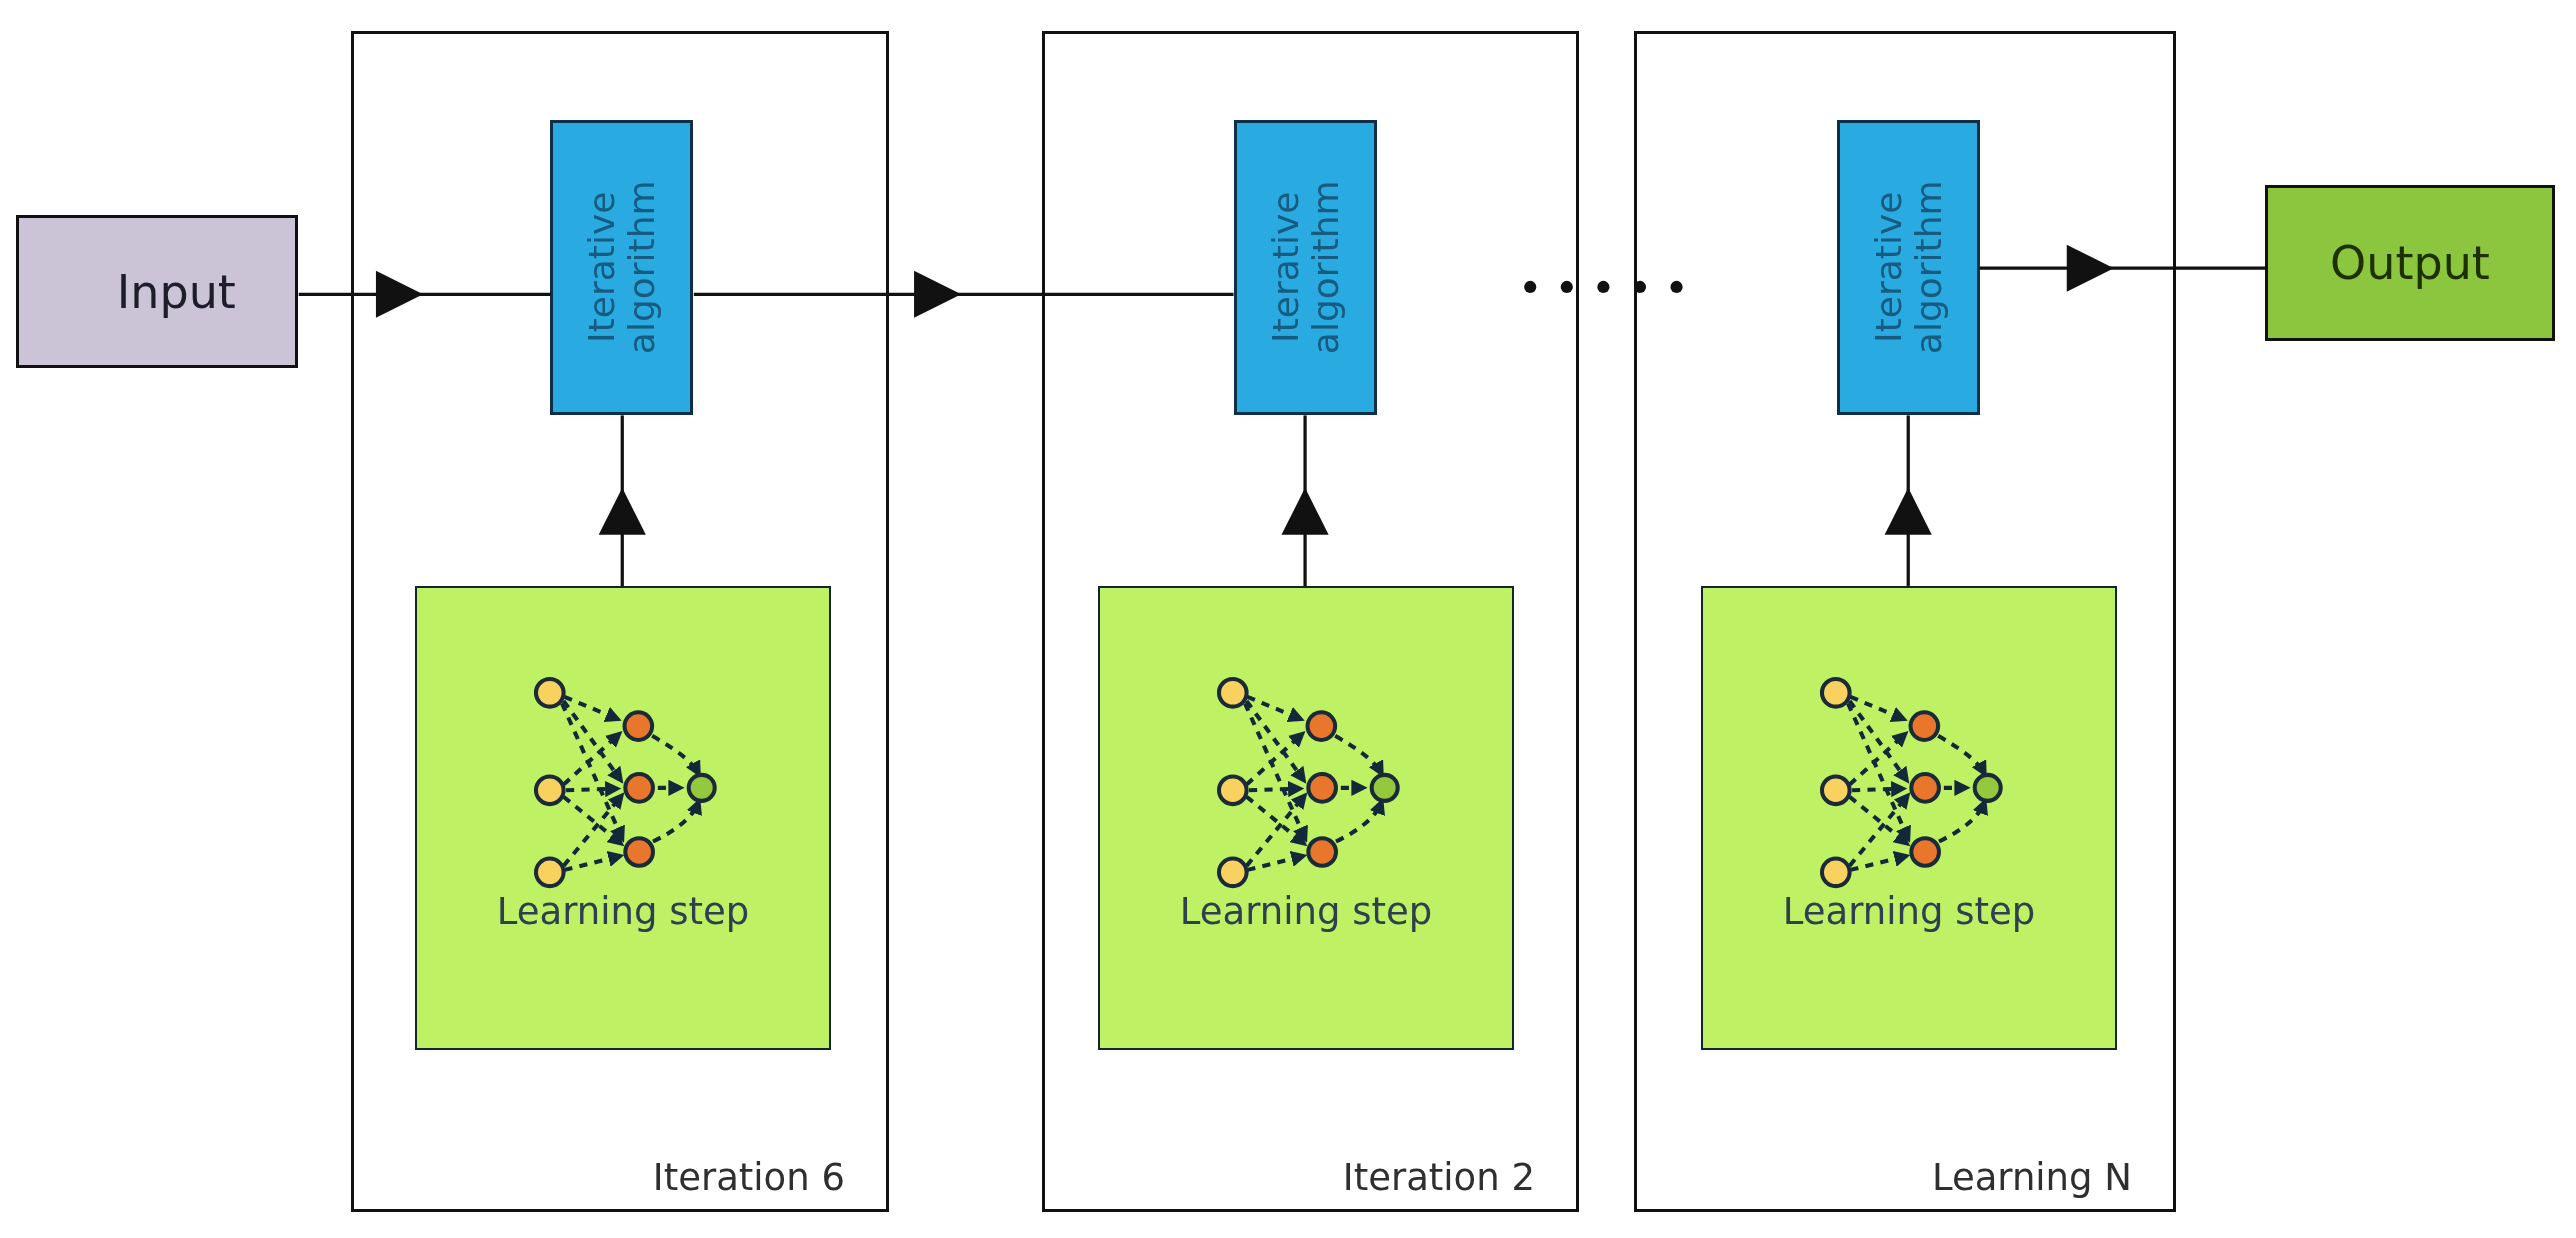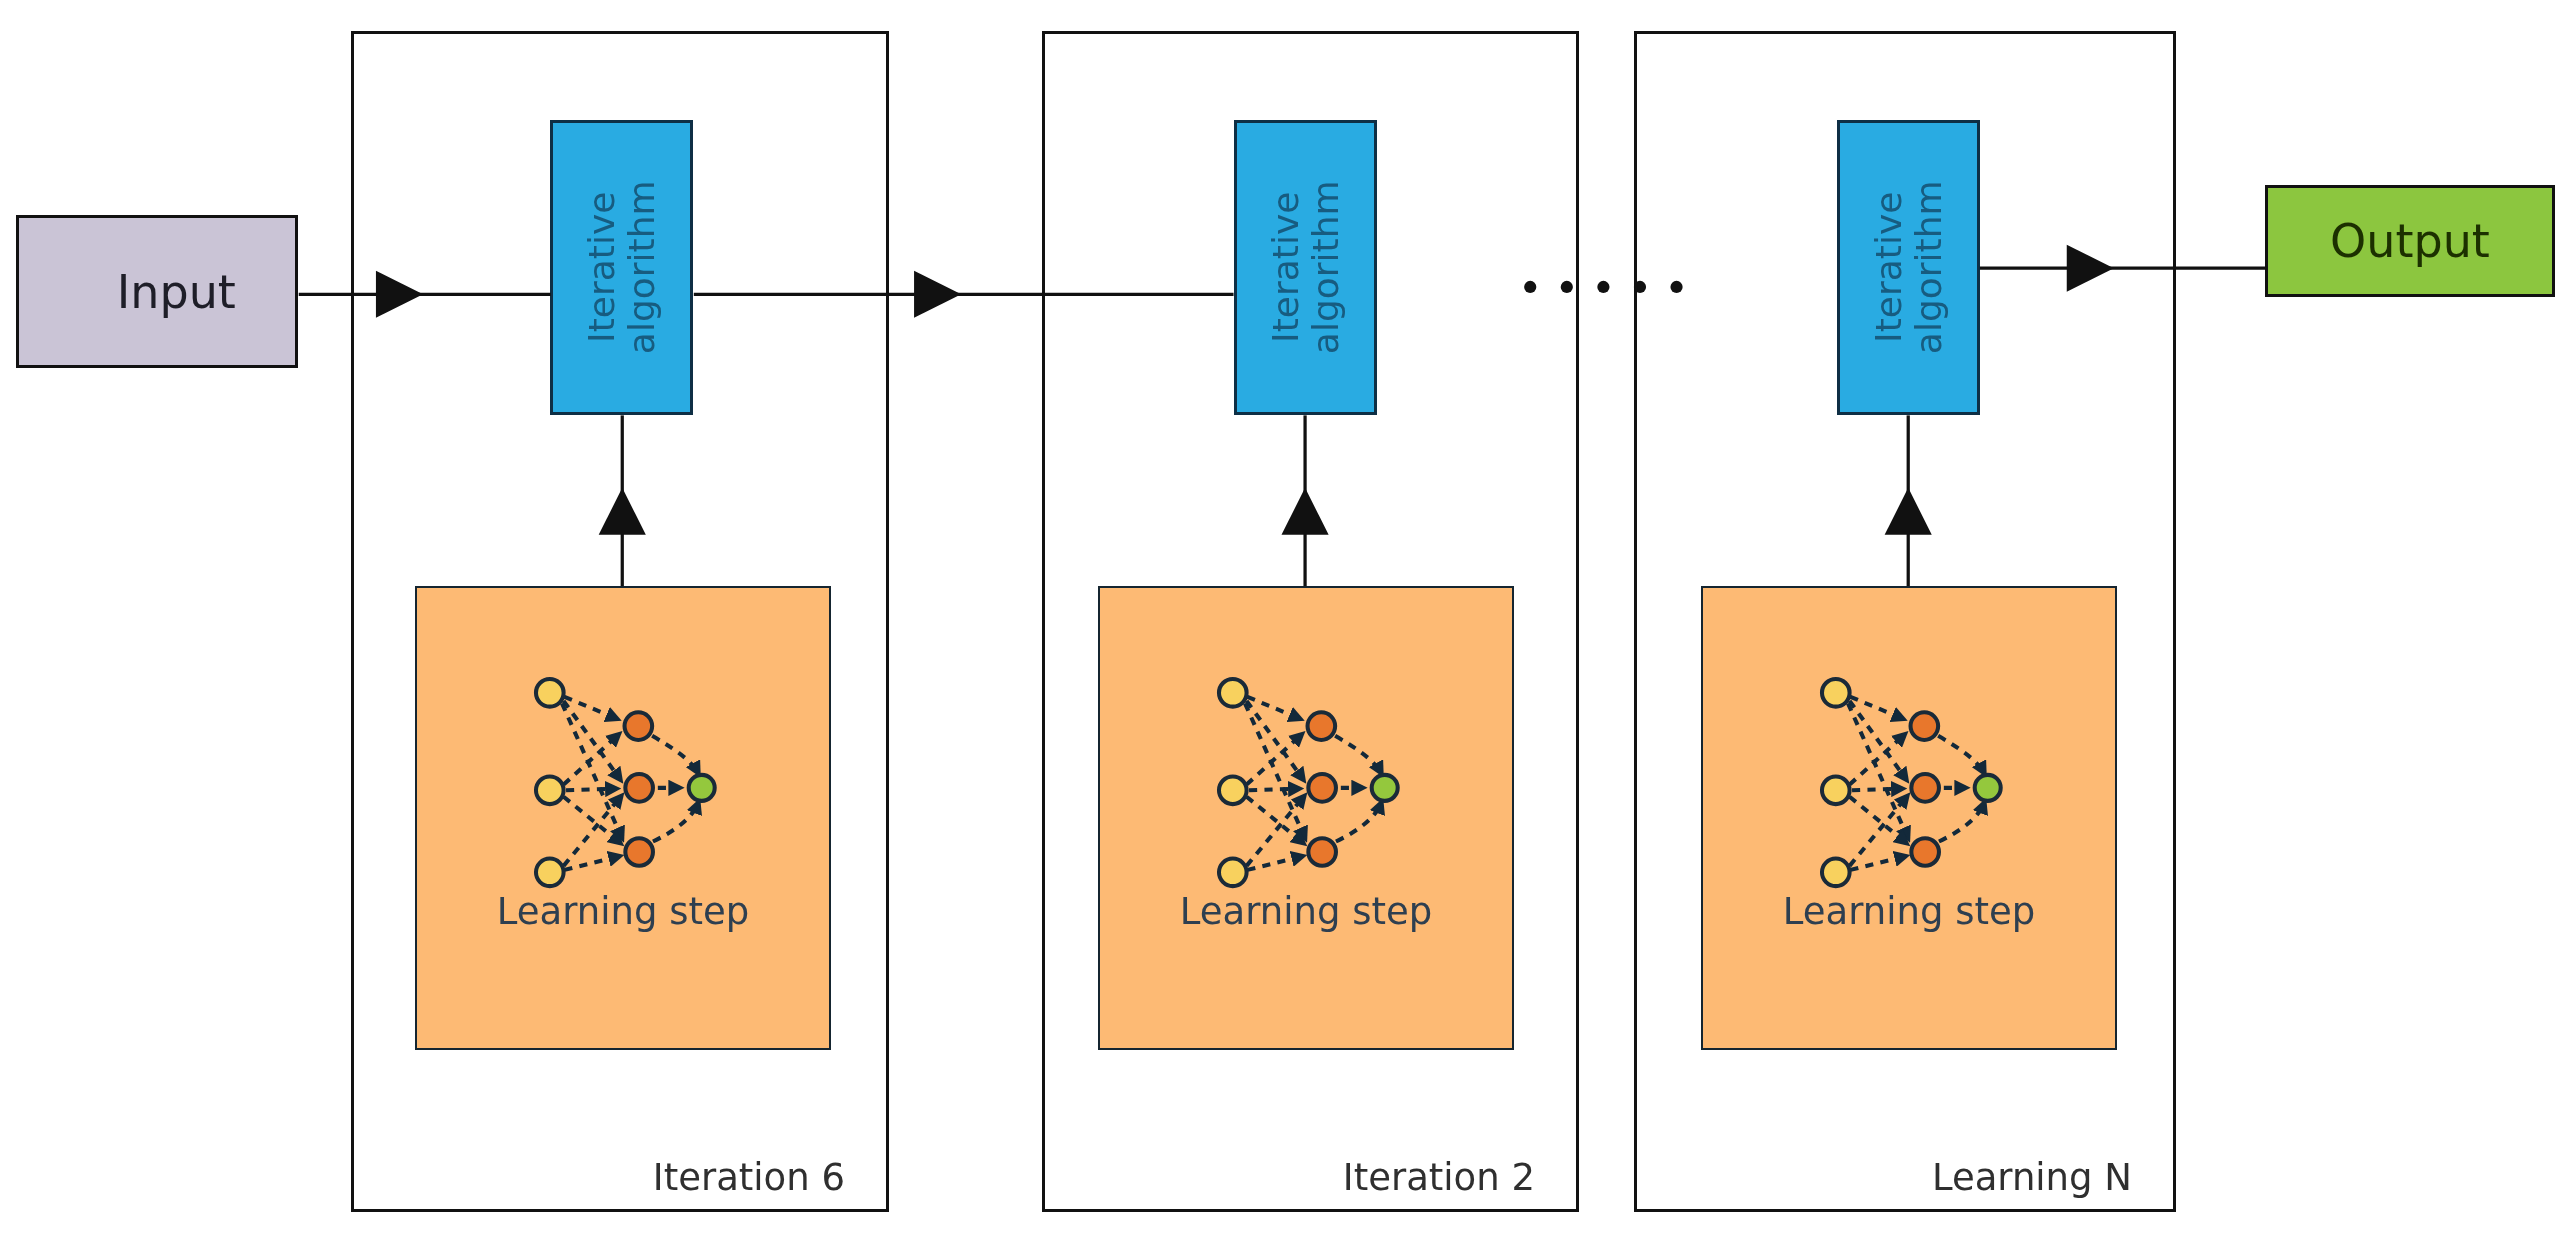--- a/index.html
+++ b/index.html
@@ -32,37 +32,37 @@
   }
   .a1{left:550px;} .a2{left:1234px;} .an{left:1837px;}
   .algo-text{
     transform:rotate(-90deg);
     width:286px;text-align:center;
     font-size:36px;line-height:1.12;color:#175C80;
   }
   
   .learn{
     position:absolute;top:586px;width:416px;height:464px;
-    background:#fdba74;border:2.4px solid #152530;box-sizing:border-box;
+    background:#bef264;border:2.4px solid #152530;box-sizing:border-box;
     z-index:2;
   }
   .l1{left:415px;} .l2{left:1098px;} .ln{left:1701px;}
   .learn-label{
     position:absolute;top:302px;left:0;width:100%;
     text-align:center;font-size:37px;color:#2E3F50;
   }
   .nn{position:absolute;left:0;top:0;width:411px;height:459px;}
   
   .io-box{
     position:absolute;border:3.3px solid #111111;box-sizing:border-box;
     display:flex;align-items:center;justify-content:center;z-index:2;
   }
   #input-box{left:16.3px;top:215px;width:282px;height:153px;background:#CAC4D6;padding-left:38px;}
   #input-box .io-text{font-size:46px;color:#1E1E28;}
-  #output-box{left:2265px;top:185px;width:290px;height:112px;background:#8CC63F;}
+  #output-box{left:2265px;top:185px;width:290px;height:156px;background:#8CC63F;}
   #output-box .io-text{font-size:46px;color:#1C3000;}
   
   #overlay{position:absolute;left:0;top:0;width:2576px;height:1238px;z-index:3;pointer-events:none;}
   .flow-line{stroke:#111111;stroke-width:4;fill:none;}
   .flow-head{fill:#111111;stroke:none;}
   .dot{fill:#111111;stroke:none;}
   .nn-link{stroke:#13293A;stroke-width:5;fill:none;stroke-dasharray:10 9;}
   .node{stroke:#1A2A38;stroke-width:5;}
 </style>
 </head>

